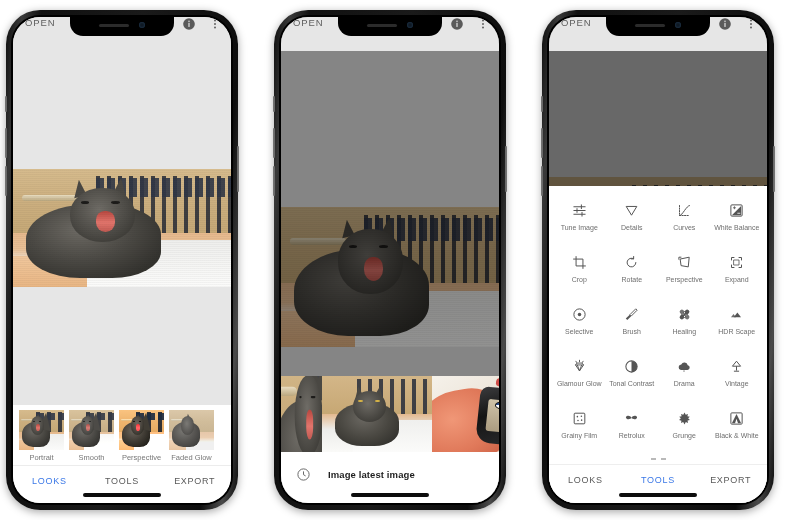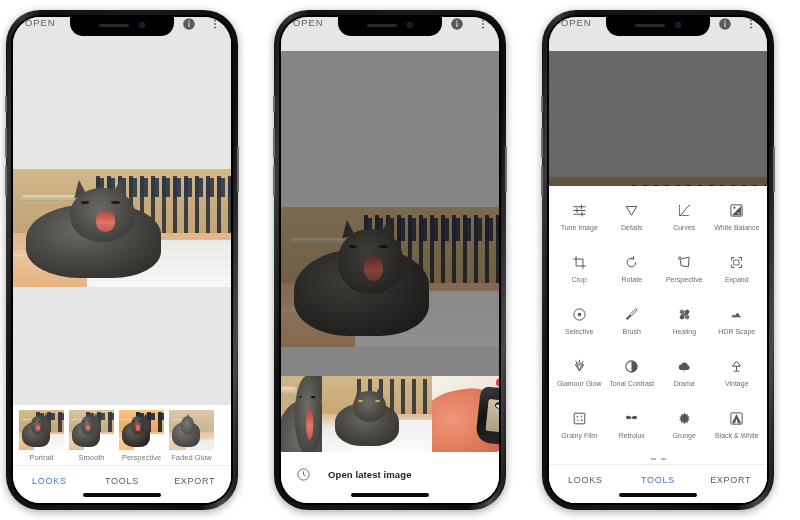--- a/index.html
+++ b/index.html
@@ -488,21 +488,21 @@
             </div>
           </div>
           <div class="sheet-menu">
             <div class="menu-item">
               <span class="mi-icon">
                 <svg width="15" height="15" viewBox="0 0 24 24" fill="none" stroke="#6a6a6a" stroke-width="1.6">
                   <circle cx="12" cy="12" r="9"></circle>
                     <path d="M12 7v5.3l3.4 2"></path>
                 </svg>
               </span>
-              <span class="mi-label">Open latest image</span>
+              <span class="mi-label">Image latest image</span>
             </div>
           </div>
         </div>
 
         <div class="home-ind"></div>
       </div>
     </div>
   </div>
 
   <div class="phone" style="margin-left:36px;">

